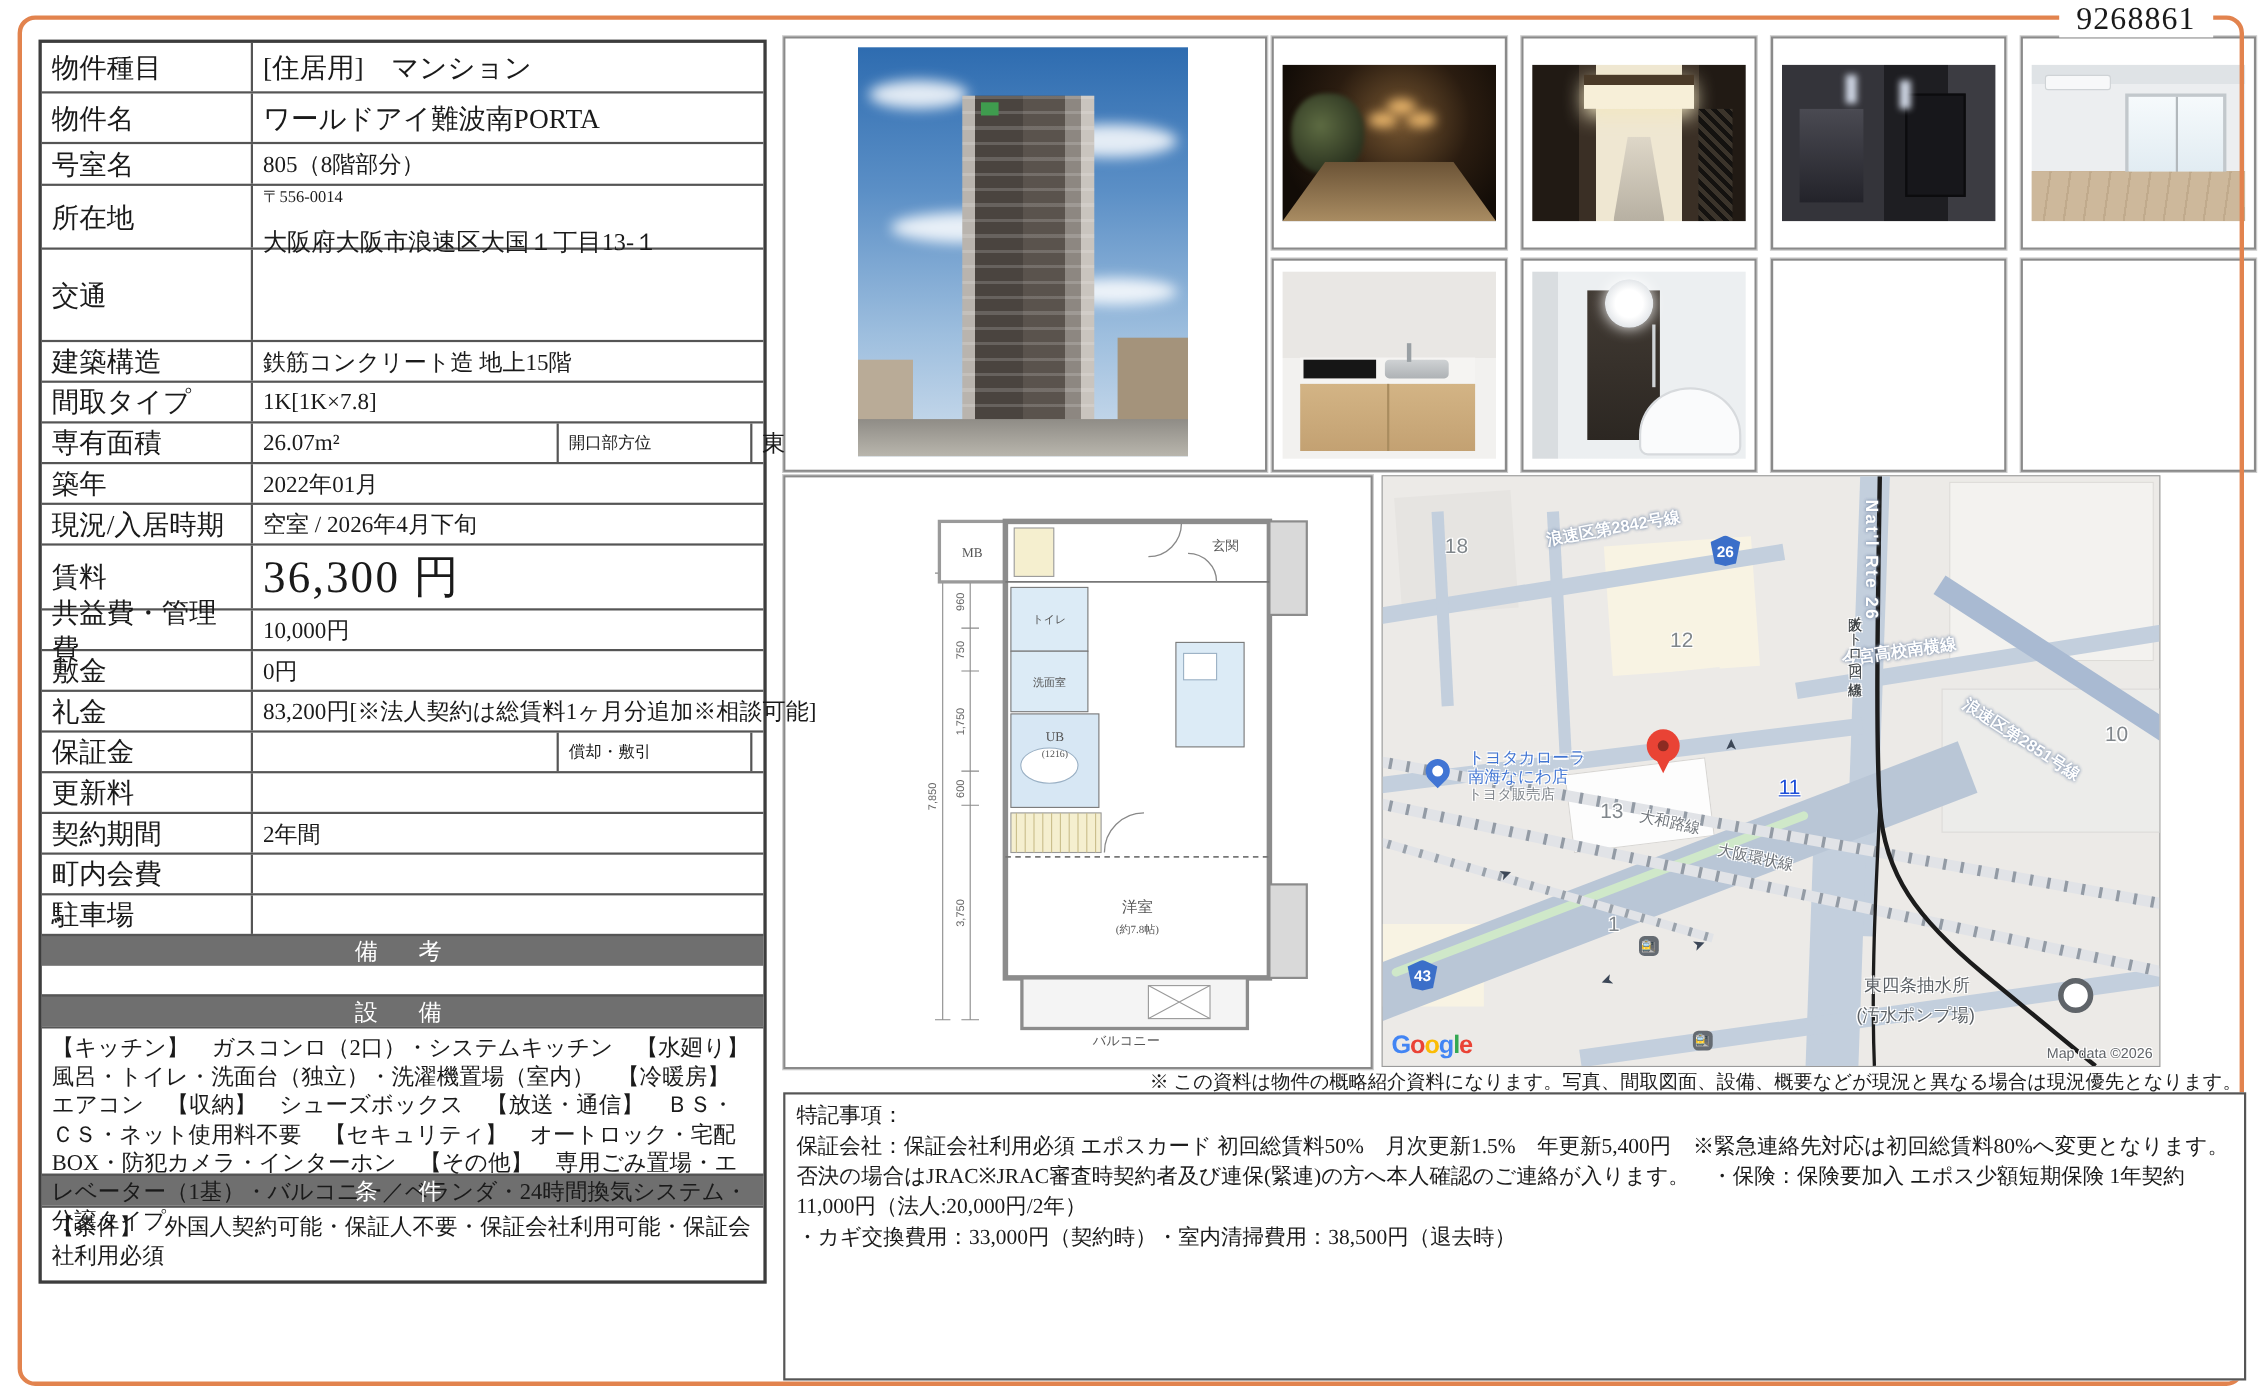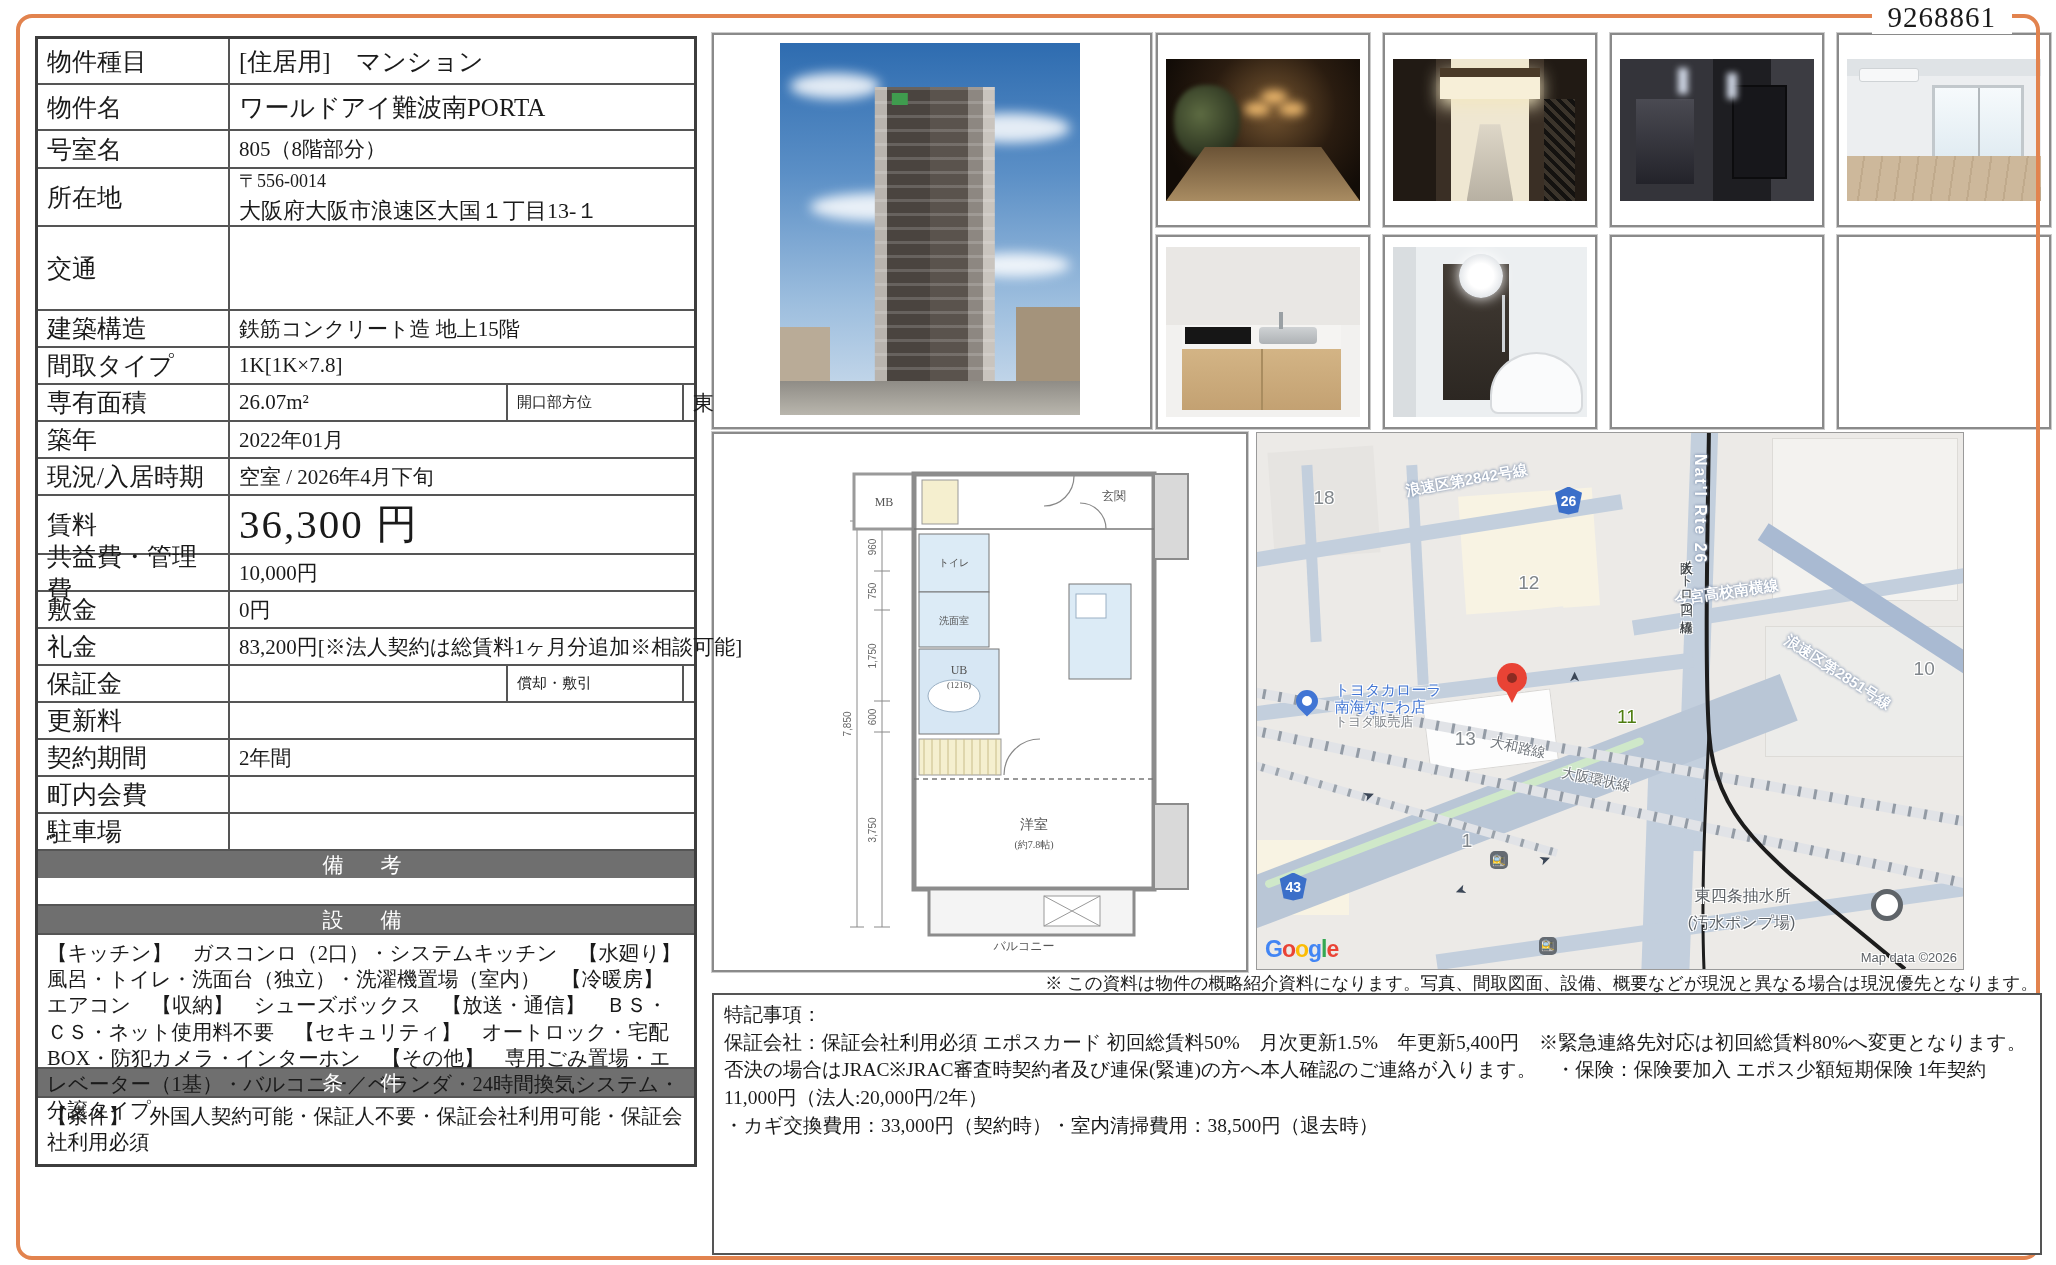--- a/index.html
+++ b/index.html
@@ -22,21 +22,21 @@
   .r36{height:36px;} .r56{height:56px;} .r80{height:82px;} .r35{height:35px;}
   .rrent{height:57px;text-align:right;}
   .rent-big{font-size:41px;letter-spacing:2px;}
   .band{height:27px;background:#6f6f6f;color:#fff;display:flex;align-items:center;justify-content:center;
         font-size:21px;letter-spacing:8px;border-top:2px solid #555;}
   .r26{height:26px;}
   .textblock{border-top:2px solid #555;padding:5px 9px;font-size:20.5px;line-height:1.28;}
   .req{height:122px;} .rcond{height:56px;}
   .multiline{display:block;padding-top:3px;}
   .multiline div{line-height:1.22;}
-  .postal{font-size:18px;line-height:1.1;display:block;margin-bottom:6px;}
+  .postal{font-size:15px;line-height:1.1;display:block;margin-bottom:18px;}
   .addr{font-size:22px;line-height:1.15;display:block;}
   .nowrap{white-space:nowrap;}
 
   
   .pbox{position:absolute;border:2px solid #8a8a8a;background:#fff;box-shadow:0 0 0 1px #ccc;}
   .photo{position:absolute;overflow:hidden;}
   
   .ph-building{left:66px;top:8px;width:300px;height:372px;background:linear-gradient(180deg,#2e6cb0 0%,#5b8fc6 35%,#9dbede 70%,#cfdeed 100%);}
   .cloud{position:absolute;background:#fff;border-radius:50%;filter:blur(6px);opacity:.85;}
   .tower{position:absolute;left:50%;transform:translateX(-46%);bottom:28px;width:120px;height:300px;
@@ -386,21 +386,21 @@
       </g>
       <path d="M452,-5 C450,120 448,240 452,300 C456,362 486,402 546,452 L648,536" fill="none" stroke="#1c1c1c" stroke-width="4"></path>
       <path d="M452,300 C448,380 444,460 447,536" fill="none" stroke="#1c1c1c" stroke-width="3"></path>
     </svg>
 
     <div class="mlabel" style="left:8%;top:10%;font-size:19px;">18</div>
     <div class="mlabel" style="left:37%;top:26%;font-size:19px;">12</div>
     <div class="mlabel" style="left:93%;top:42%;font-size:19px;">10</div>
     <div class="mlabel" style="left:28%;top:55%;font-size:19px;">13</div>
     <div class="mlabel" style="left:29%;top:74%;font-size:19px;">1</div>
-    <div class="mlabel" style="left:51%;top:51%;font-size:19px;color:#4d7c0f;">11</div>
+    <div class="mlabel" style="left:51%;top:51%;font-size:19px;color:#1d4ed8;text-decoration:underline;">11</div>
 
     <div class="mlabel roadlabel" style="left:21%;top:7%;transform:rotate(-10deg);font-size:15px;">浪速区第2842号線</div>
     <div class="mlabel roadlabel" style="left:59%;top:28%;transform:rotate(-8deg);font-size:15px;">今宮高校南横線</div>
     <div class="mlabel roadlabel vert" style="left:73.5%;top:43%;transform:rotate(33deg);font-size:15px;writing-mode:horizontal-tb;">浪速区第2851号線</div>
     <div class="mlabel roadlabel vert" style="left:61.5%;top:4%;font-size:16px;letter-spacing:2px;">Nat'l Rte 26</div>
     <div class="mlabel vert" style="left:59.5%;top:22%;font-size:13px;color:#3c4043;">大阪メトロ四つ橋線</div>
 
     <div class="mlabel" style="left:33%;top:57%;transform:rotate(12deg);font-size:14px;color:#6e7379;">大和路線</div>
     <div class="mlabel" style="left:43%;top:63%;transform:rotate(12deg);font-size:14px;color:#6e7379;">大阪環状線</div>
 

